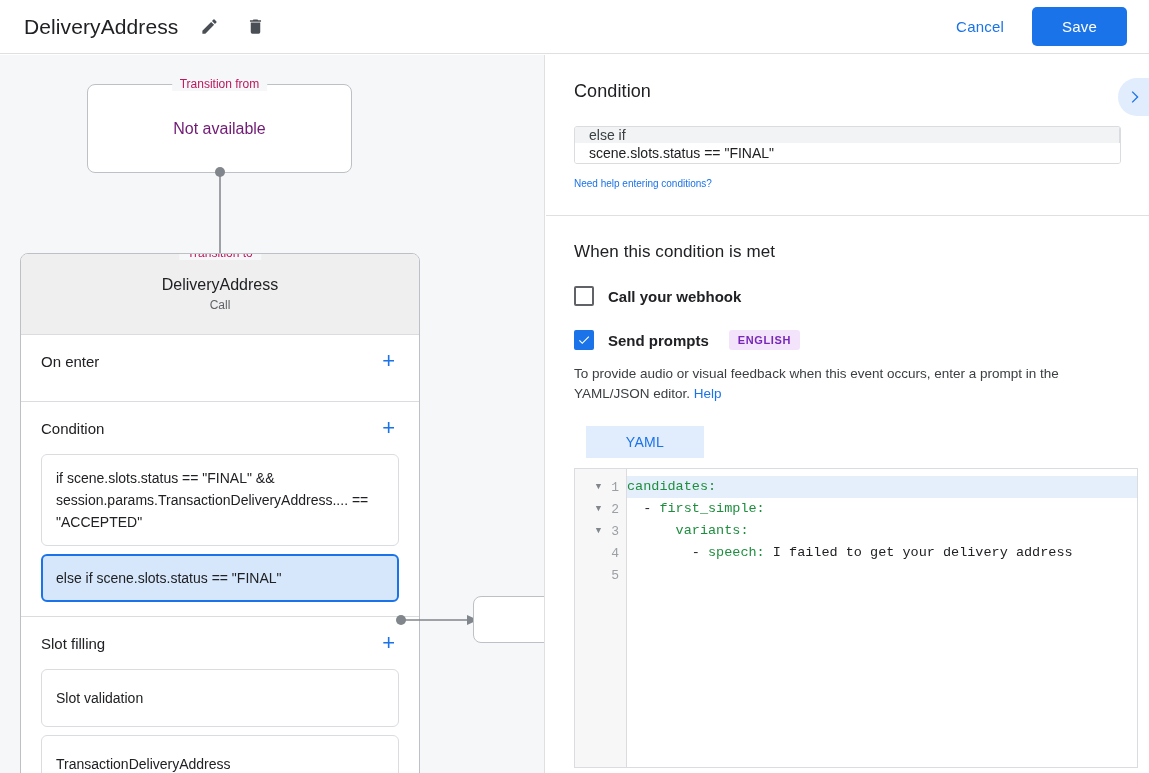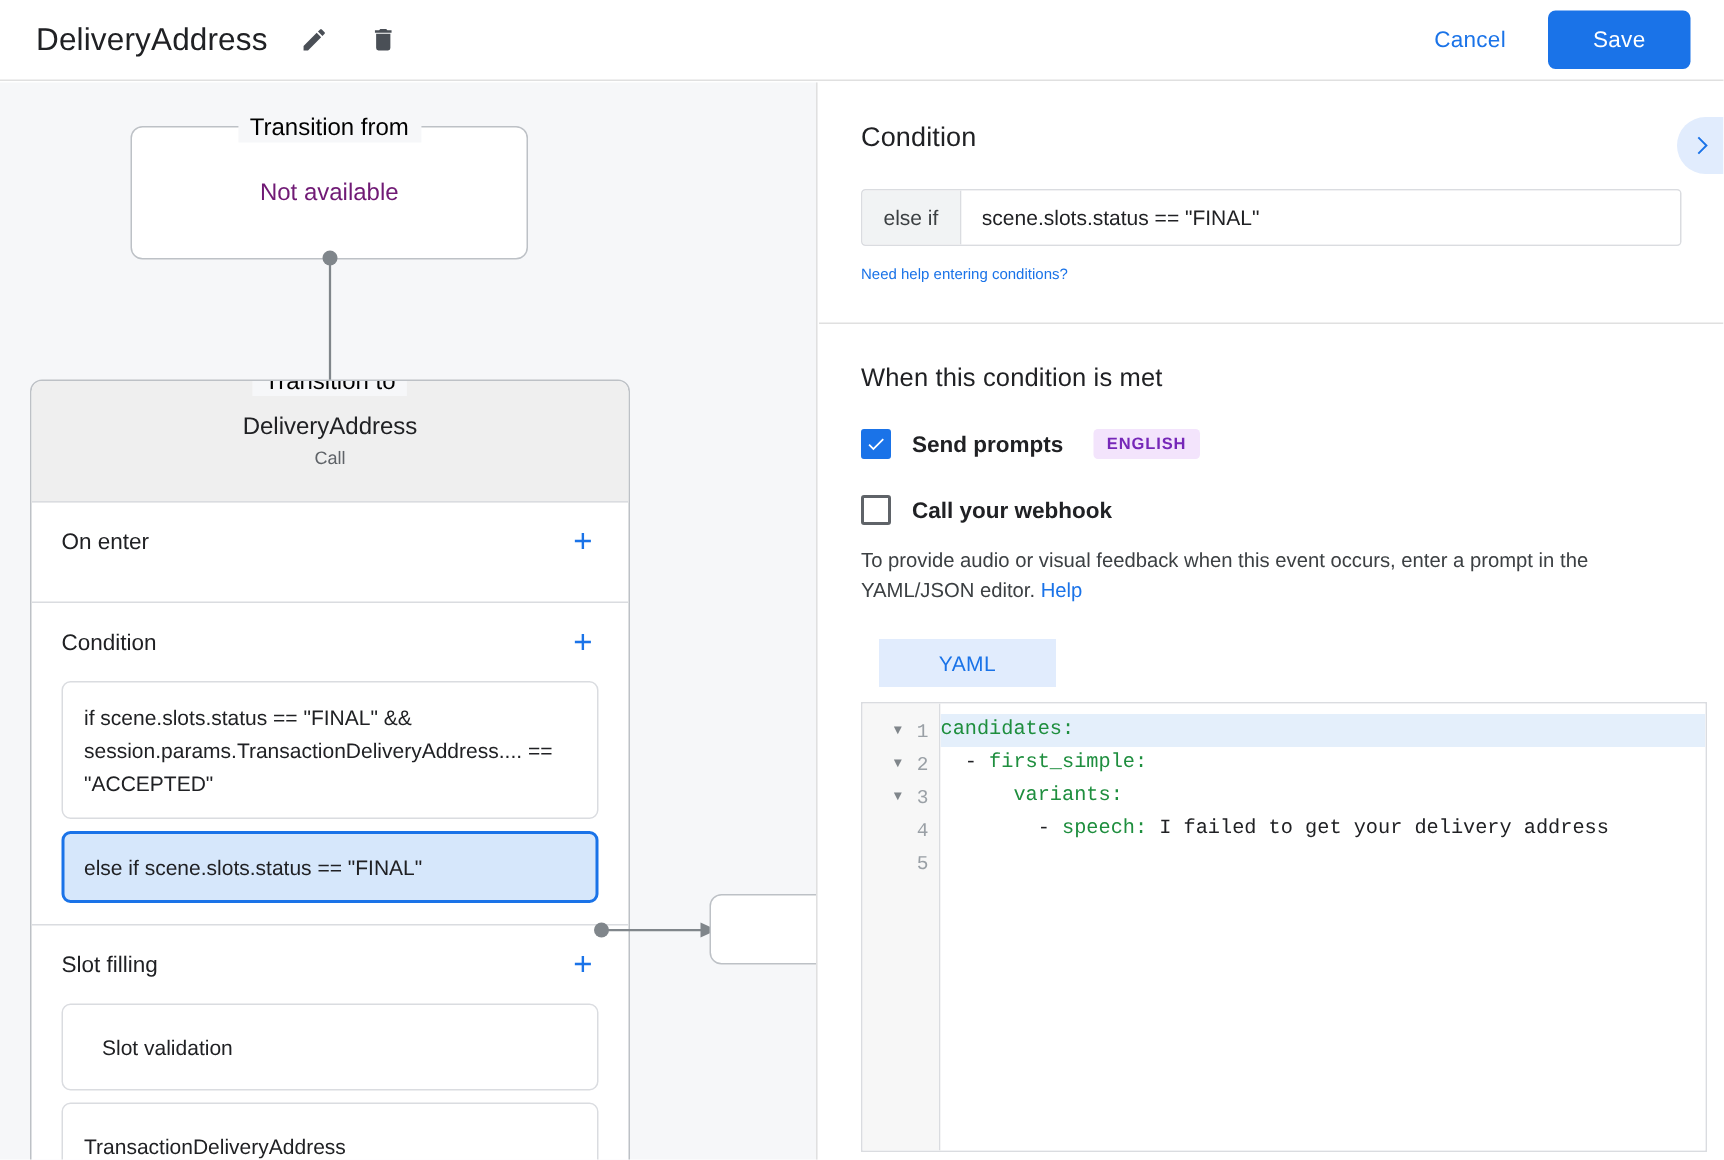--- a/index.html
+++ b/index.html
@@ -54,21 +54,21 @@
 
   .fieldset-card {
     position: absolute;
     border: 1px solid #bdc1c6;
     border-radius: 8px;
     background: #ffffff;
   }
   .fieldset-legend {
     position: absolute; top: -8px; left: 50%; transform: translateX(-50%);
     background: #f6f7f9; padding: 0 8px;
-    font-size: 16px; color: #000000; white-space: nowrap;
+    font-size: 12px; color: #be185d; white-space: nowrap;
   }
 
   
   #node-from {
     left: 87px; top: 29px; width: 265px; height: 89px;
     display: flex; align-items: center; justify-content: center;
   }
   #node-from .node-title { font-size: 16px; color: #701a75; }
 
   
@@ -141,21 +141,21 @@
     width: 31px; height: 38px;
     background: #e1ecfd;
     border-top-left-radius: 19px; border-bottom-left-radius: 19px;
     display: flex; align-items: center; justify-content: center;
     cursor: pointer;
   }
 
   #condition-row {
     display: flex; margin-top: 24px;
     border: 1px solid #dadce0; border-radius: 3px;
-    height: 38px; overflow: hidden;
+    height: 38px; overflow: hidden; flex-direction: column;
   }
   #condition-prefix {
     background: #f1f3f4; border-right: 1px solid #dadce0;
     display: flex; align-items: center; padding: 0 14px;
     font-size: 14px; color: #3c4043; white-space: nowrap;
   }
   #condition-input {
     flex: 1; border: none; outline: none; font-family: inherit;
     font-size: 14px; color: #202124; padding: 0 14px; background: #fff;
   }
@@ -286,21 +286,21 @@
       </div>
       <div class="item-box multiline">if scene.slots.status == "FINAL" &amp;&amp; session.params.TransactionDeliveryAddress.... == "ACCEPTED"</div>
       <div class="item-box selected">else if scene.slots.status == "FINAL"</div>
     </div>
 
     <div class="section">
       <div class="section-head">
         <span class="sh-label">Slot filling</span>
         <span class="plus-btn">+</span>
       </div>
-      <div class="item-box" style="padding:17px 26px">Slot validation</div>
+      <div class="item-box" style="padding:17px 14px">Slot validation</div>
       <div class="item-box" style="padding:17px 14px">TransactionDeliveryAddress</div>
     </div>
   </div>
 
   <div id="connector">
     <svg width="85" height="26" viewBox="0 0 85 26">
       <circle cx="5" cy="13" r="5" fill="#80868b"></circle>
       <line x1="6" y1="13" x2="74" y2="13" stroke="#80868b" stroke-width="1.5"></line>
       <polygon points="82,13 71,8 71,18" fill="#80868b"></polygon>
     </svg>
@@ -323,36 +323,36 @@
     <div id="condition-row">
       <div id="condition-prefix">else if</div>
       <input id="condition-input" type="text" value="scene.slots.status == &quot;FINAL&quot;" style="">
     </div>
 
     <a id="help-link">Need help entering conditions?</a>
   </div>
 
   <div id="met-section">
     <div id="met-heading">When this condition is met</div>
+
+    <div class="check-row">
+      <div class="cbox"></div>
+      <span class="check-label">Call your webhook</span>
+    </div>
 
     <div class="check-row">
       <div class="cbox checked">
         <svg width="14" height="14" viewBox="0 0 24 24" aria-hidden="true">
           <path d="M9 16.2 4.8 12l-1.4 1.4L9 19 21 7l-1.4-1.4z" fill="#ffffff"></path>
         </svg>
       </div>
       <span class="check-label">Send prompts</span>
       <span class="lang-badge">ENGLISH</span>
     </div>
 
-    <div class="check-row">
-      <div class="cbox"></div>
-      <span class="check-label">Call your webhook</span>
-    </div>
-
     <div id="prompt-desc">
       <span>To provide audio or visual feedback when this event occurs, enter a prompt in the YAML/JSON editor.</span>
       <a>Help</a>
     </div>
 
     <div id="editor-tabs">
       <div class="ed-tab active">YAML</div>
     </div>
 
     <div id="code-editor">

